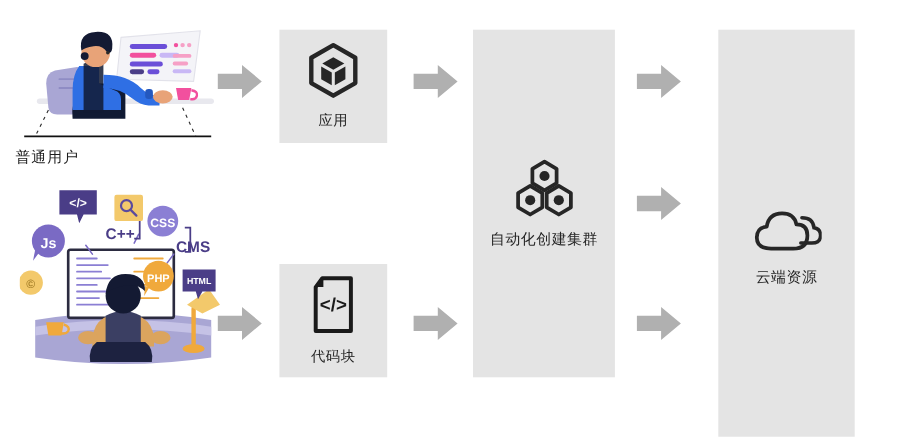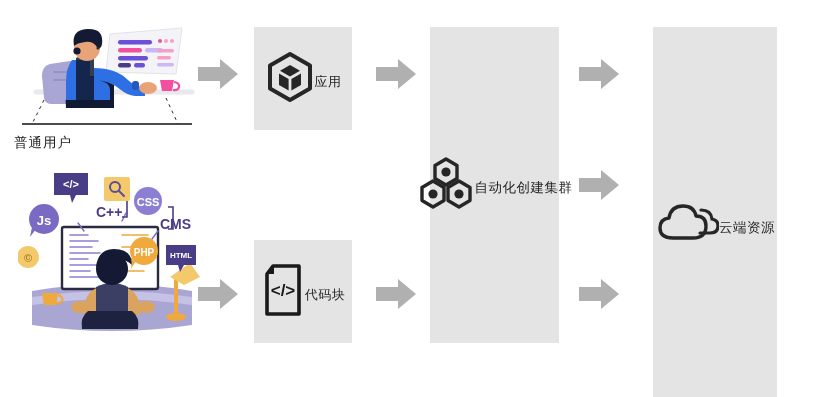--- a/index.html
+++ b/index.html
@@ -11,21 +11,21 @@
     overflow:hidden;
     position:relative;
   }
   .stage{position:absolute;left:0;top:0;width:818px;height:397px;}
 
   
   .panel{
     position:absolute;
     background:#e4e4e4;
     display:flex;
-    flex-direction:row;
+    flex-direction:column;
     align-items:center;
     justify-content:center;
   }
   .panel .p-icon{display:block;}
   .panel .p-label{
     margin-top:6px;
     font-size:13px;
     color:#262626;
     letter-spacing:.5px;
     white-space:nowrap;

